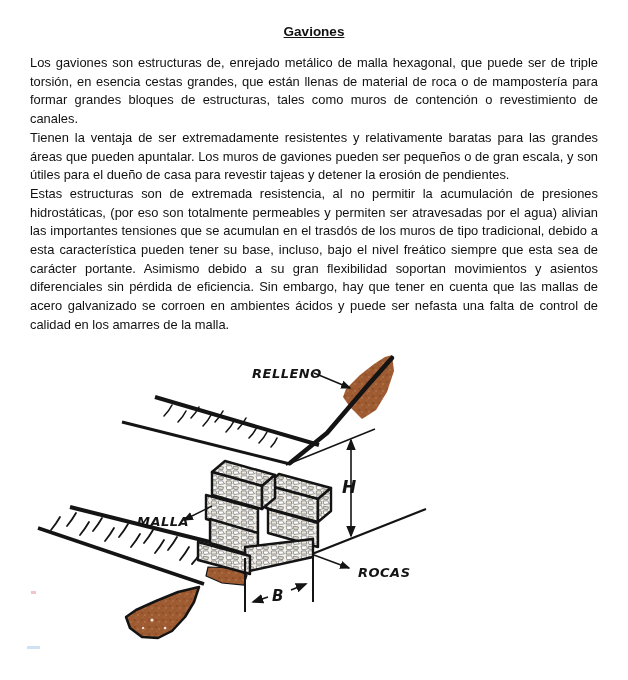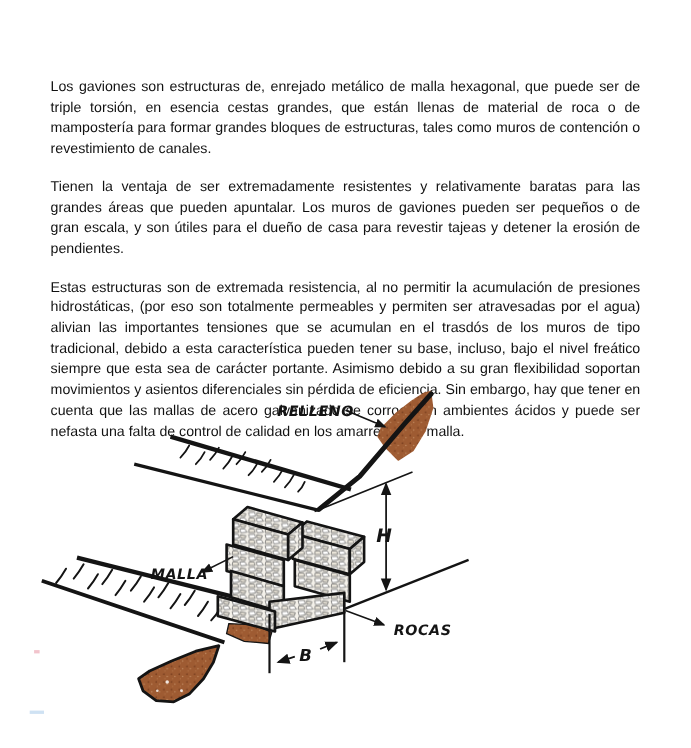--- a/index.html
+++ b/index.html
@@ -14,33 +14,34 @@
   .title {
     position:absolute; top:24px; left:0; right:0;
     margin:0; text-align:center;
     font-size:13.5px; font-weight:bold; text-decoration:underline;
   }
   .body-text {
     position:absolute; top:54px; left:30px; width:568px;
     font-size:12.9px; line-height:18.7px;
     text-align:justify; text-justify:inter-word;
   }
-  .body-text p { margin:16px; }
+  .body-text p { margin:0; }
   .figure { position:absolute; top:345px; left:0; }
   .fig-label {
     font-family:"DejaVu Sans", sans-serif;
     font-style:italic; font-weight:bold;
     fill:#141414; letter-spacing:0.5px;
   }
 </style>
 </head>
 <body>
 
 <div class="page">
 
+  <h1 class="title">Gaviones</h1>
 
   <div class="body-text">
     <p>Los gaviones son estructuras de, enrejado metálico de malla hexagonal, que puede ser de triple torsión, en esencia cestas grandes, que están llenas de material de roca o de mampostería para formar grandes bloques de estructuras, tales como muros de contención o revestimiento de canales.</p>
     <p>Tienen la ventaja de ser extremadamente resistentes y relativamente baratas para las grandes áreas que pueden apuntalar. Los muros de gaviones pueden ser pequeños o de gran escala, y son útiles para el dueño de casa para revestir tajeas y detener la erosión de pendientes.</p>
     <p>Estas estructuras son de extremada resistencia, al no permitir la acumulación de presiones hidrostáticas, (por eso son totalmente permeables y permiten ser atravesadas por el agua) alivian las importantes tensiones que se acumulan en el trasdós de los muros de tipo tradicional, debido a esta característica pueden tener su base, incluso, bajo el nivel freático siempre que esta sea de carácter portante. Asimismo debido a su gran flexibilidad soportan movimientos y asientos diferenciales sin pérdida de eficiencia. Sin embargo, hay que tener en cuenta que las mallas de acero galvanizado se corroen en ambientes ácidos y puede ser nefasta una falta de control de calidad en los amarres de la malla.</p>
   </div>
 
   <svg class="figure" width="628" height="335" viewBox="0 0 628 335" xmlns="http://www.w3.org/2000/svg">
     <defs>
       <marker id="ah" viewBox="0 0 10 10" refX="8.5" refY="5" markerWidth="7.5" markerHeight="7.5" orient="auto-start-reverse">

